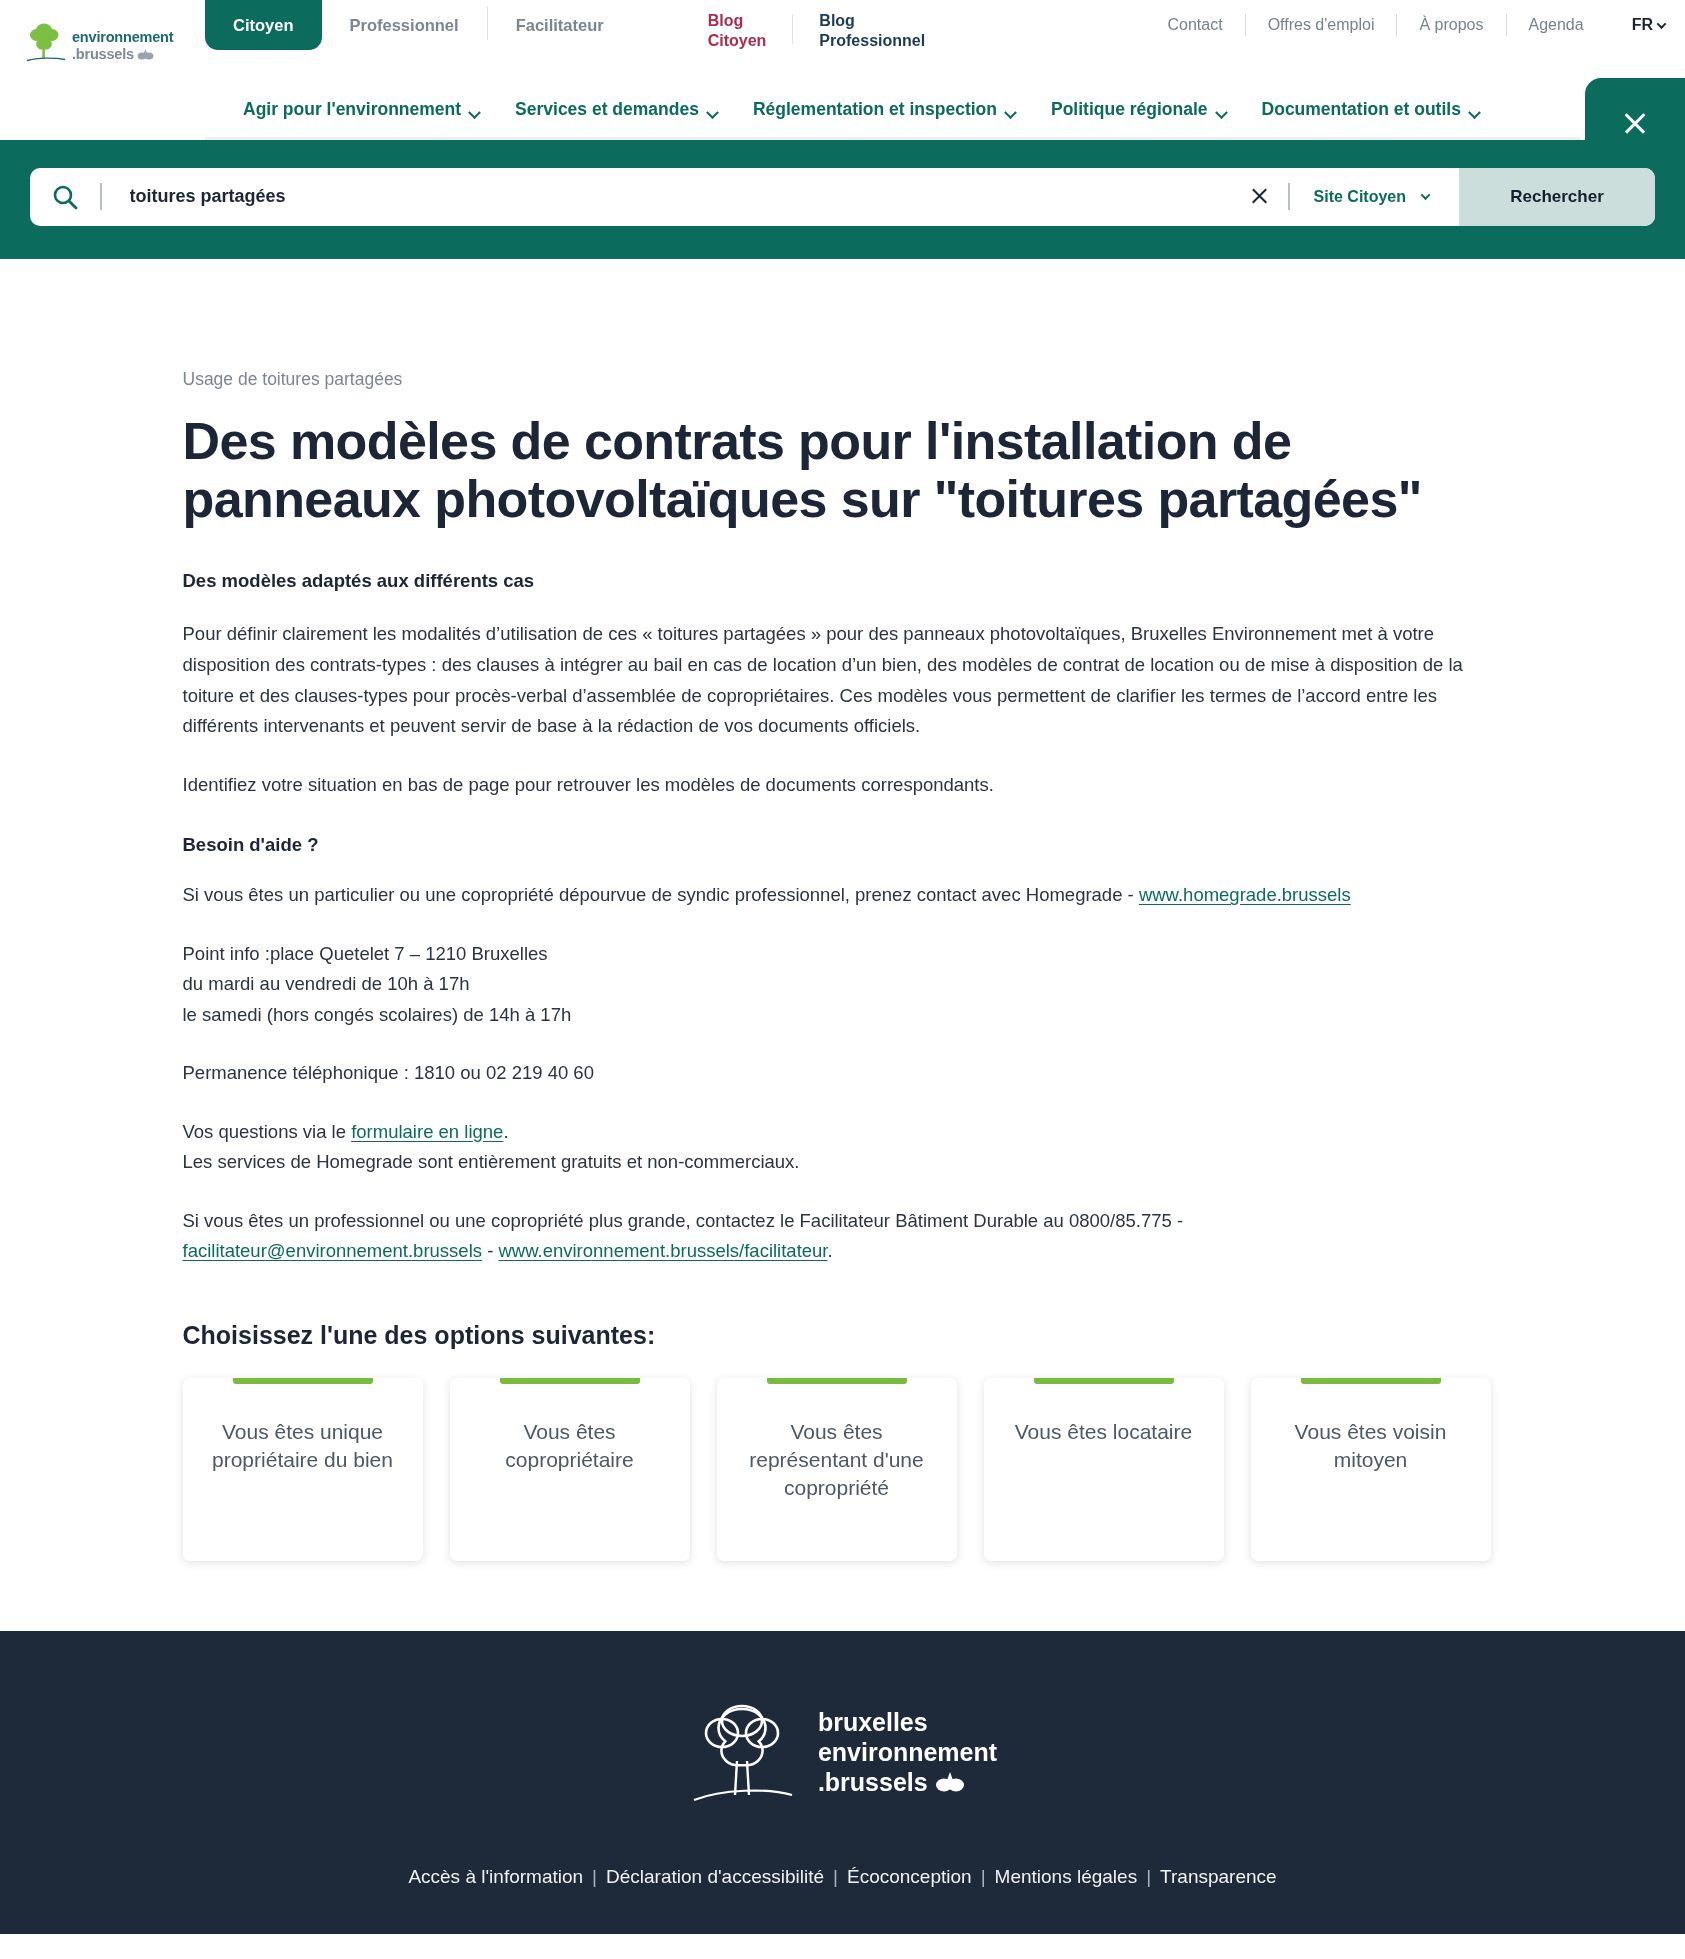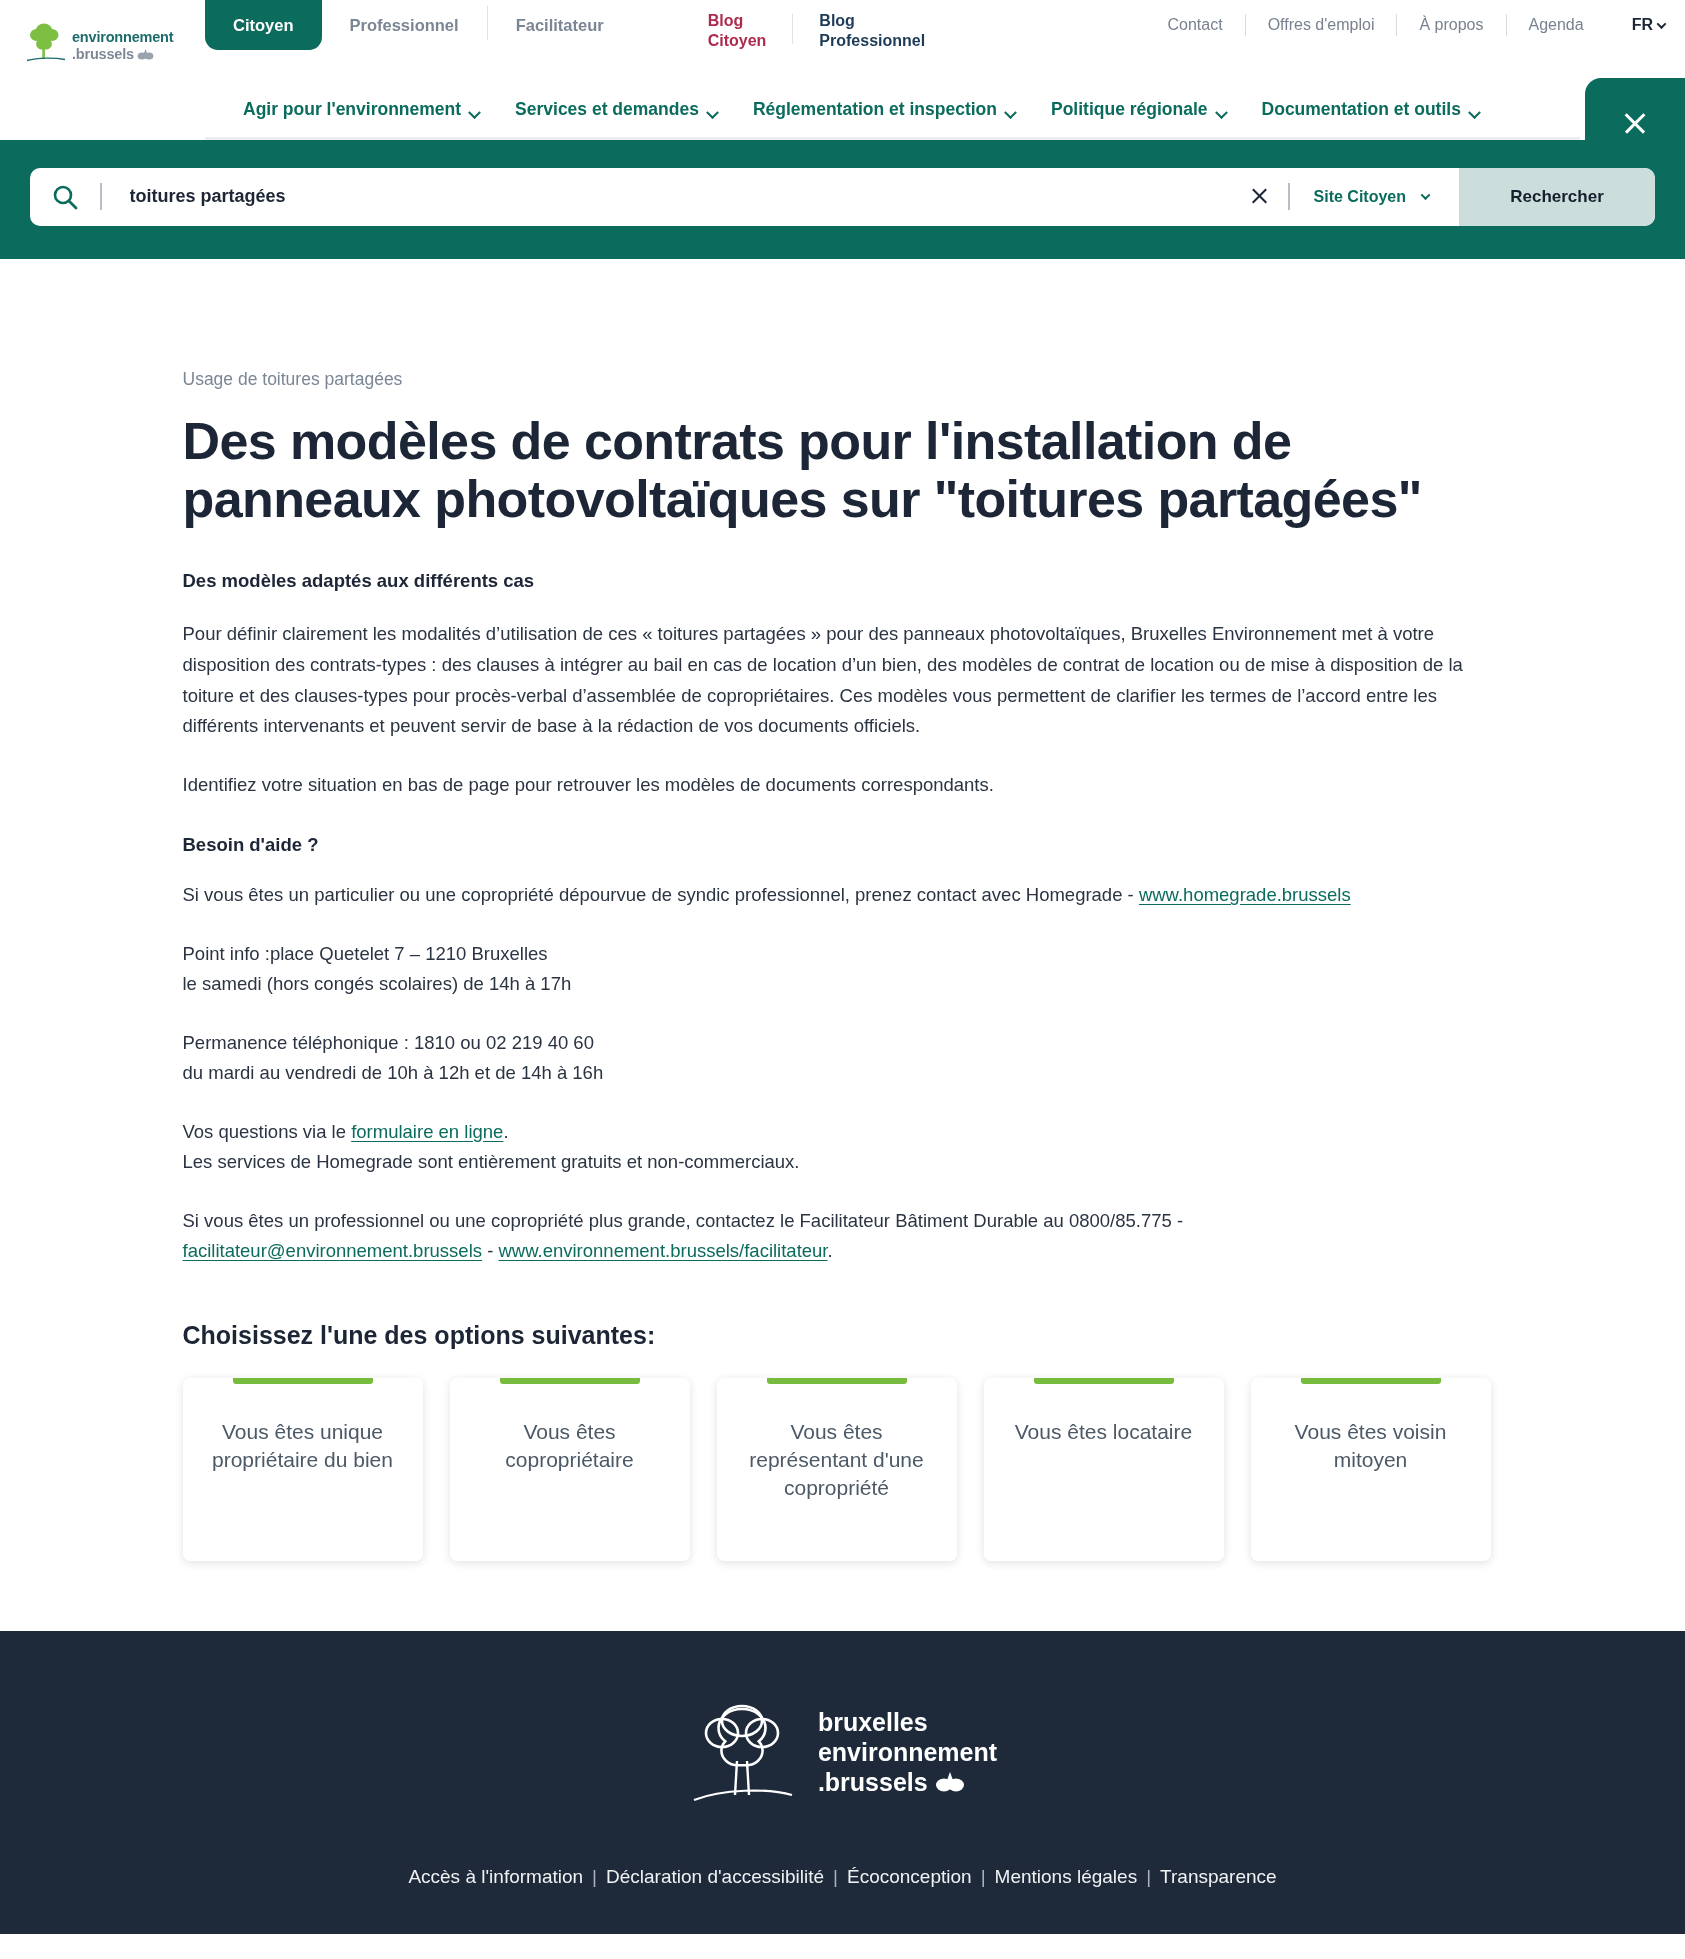--- a/index.html
+++ b/index.html
@@ -559,26 +559,26 @@
     <div class="lead-strong">Des modèles adaptés aux différents cas</div>
     <p class="body">Pour définir clairement les modalités d’utilisation de ces « toitures partagées » pour des panneaux photovoltaïques, Bruxelles Environnement met à votre disposition des contrats-types : des clauses à intégrer au bail en cas de location d’un bien, des modèles de contrat de location ou de mise à disposition de la toiture et des clauses-types pour procès-verbal d’assemblée de copropriétaires. Ces modèles vous permettent de clarifier les termes de l’accord entre les différents intervenants et peuvent servir de base à la rédaction de vos documents officiels.</p>
     <p class="body">Identifiez votre situation en bas de page pour retrouver les modèles de documents correspondants.</p>
 
     <div class="sub-strong">Besoin d'aide ?</div>
 
     <p class="body"><span>Si vous êtes un particulier ou une copropriété dépourvue de syndic professionnel, prenez contact avec Homegrade - </span><a class="link">www.homegrade.brussels</a></p>
 
     <div class="block-lines">
       <div>Point info :place Quetelet 7 – 1210 Bruxelles</div>
+      <div>du mardi au vendredi de 10h à 17h</div>
       <div>le samedi (hors congés scolaires) de 14h à 17h</div>
     </div>
 
     <div class="block-lines">
       <div>Permanence téléphonique : 1810 ou 02 219 40 60</div>
-      <div>du mardi au vendredi de 10h à 12h et de 14h à 16h</div>
     </div>
 
     <div class="block-lines">
       <div><span>Vos questions via le </span><a class="link">formulaire en ligne</a><span>.</span></div>
       <div>Les services de Homegrade sont entièrement gratuits et non-commerciaux.</div>
     </div>
 
     <p class="body"><span>Si vous êtes un professionnel ou une copropriété plus grande, contactez le Facilitateur Bâtiment Durable au 0800/85.775 - </span><a class="link">facilitateur@environnement.brussels</a><span> - </span><a class="link">www.environnement.brussels/facilitateur</a><span>.</span></p>
 
     <h2 class="choose">Choisissez l'une des options suivantes:</h2>

